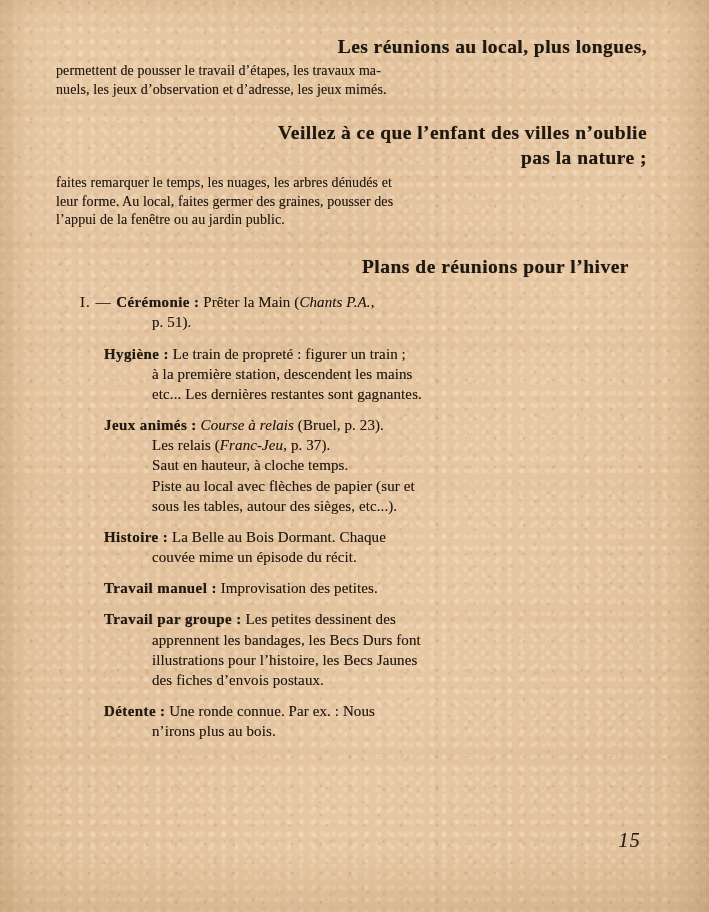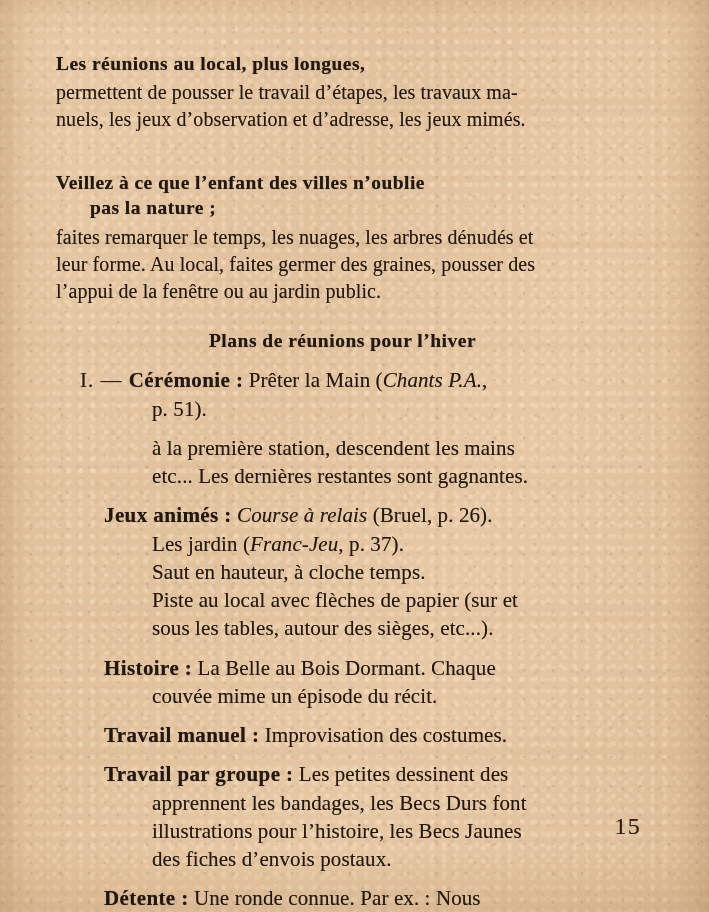--- a/index.html
+++ b/index.html
@@ -88,55 +88,56 @@
     z-index: 2;
     padding: 34px 62px 0 56px;
   }
 
   
   .head {
     font-weight: bold;
     font-size: 19.5px;
     line-height: 1.30;
     letter-spacing: 0.45px;
-    margin: 17px 0 3px 0;
+    margin: 0 0 3px 0;
     text-shadow: 0 0 0.7px rgba(30,20,10,0.55);
+    text-align: right;
   }
   .head .l2 {
     display: block;
     padding-left: 34px;
   }
 
   
   .body-par {
-    font-size: 20px;
+    font-size: 14px;
     line-height: 1.345;
     margin: 0;
     letter-spacing: 0.1px;
     text-align: justify;
     text-shadow: 0 0 0.6px rgba(30,20,10,0.40);
   }
   .body-par .ln { display: block; }
 
   .gap-a { height: 20px; }
 
   
   .plans-title {
-    text-align: center;
+    text-align: right;
     font-weight: bold;
     font-size: 19.5px;
     letter-spacing: 0.5px;
     margin: 26px 0 14px 0;
     padding-right: 18px;
     text-shadow: 0 0 0.7px rgba(30,20,10,0.55);
   }
 
   
   .entry {
-    font-size: 21px;
+    font-size: 15px;
     line-height: 1.345;
     margin: 0 0 11px 0;
     padding-left: 96px;
     text-indent: -48px;
     text-align: justify;
     letter-spacing: 0.1px;
     text-shadow: 0 0 0.6px rgba(30,20,10,0.40);
   }
   .entry.first {
     padding-left: 96px;
@@ -156,26 +157,27 @@
   .it { font-style: italic; }
 
   .roman {
     font-weight: normal;
     letter-spacing: 1px;
   }
 
   .folio {
     position: absolute;
     right: 68px;
-    bottom: 72px;
+    bottom: 60px;
     z-index: 2;
-    font-size: 24px;
+    font-size: 20px;
     letter-spacing: 1.2px;
     color: #2a1e14;
     text-shadow: 0 0 0.6px rgba(30,20,10,0.45);
+    font-style: italic;
   }
 </style>
 </head>
 <body>
 
 <div class="page">
   <div class="content">
 
     <h2 class="head">
       <span>Les réunions au local, plus longues,</span>
@@ -198,36 +200,37 @@
     </p>
 
     <h3 class="plans-title">Plans de réunions pour l’hiver</h3>
 
     <div id="entries">
         <p class="entry first">
           <span class="ln first-line"><span class="roman">I. — </span><span class="lbl">Cérémonie :</span><span> Prêter la Main (</span><span class="it">Chants P.A.</span><span>,</span></span>
           <span class="ln"><span>p. 51).</span></span>
         </p>
         <p class="entry">
+          <span class="ln first-line"><span class="lbl">Hygiène :</span><span> Le train de propreté : figurer un train ;</span></span>
           <span class="ln"><span>à la première station, descendent les mains</span></span>
           <span class="ln"><span>etc... Les dernières restantes sont gagnantes.</span></span>
         </p>
         <p class="entry">
-          <span class="ln first-line"><span class="lbl">Jeux animés :</span><span> </span><span class="it">Course à relais</span><span> (Bruel, p. 26).</span></span>
-          <span class="ln"><span>Les jardin (</span><span class="it">Franc-Jeu</span><span>, p. 37).</span></span>
+          <span class="ln first-line"><span class="lbl">Jeux animés :</span><span> </span><span class="it">Course à relais</span><span> (Bruel, p. 23).</span></span>
+          <span class="ln"><span>Les relais (</span><span class="it">Franc-Jeu</span><span>, p. 37).</span></span>
           <span class="ln"><span>Saut en hauteur, à cloche temps.</span></span>
           <span class="ln"><span>Piste au local avec flèches de papier (sur et</span></span>
           <span class="ln"><span>sous les tables, autour des sièges, etc...).</span></span>
         </p>
         <p class="entry">
           <span class="ln first-line"><span class="lbl">Histoire :</span><span> La Belle au Bois Dormant. Chaque</span></span>
           <span class="ln"><span>couvée mime un épisode du récit.</span></span>
         </p>
         <p class="entry">
-          <span class="ln first-line"><span class="lbl">Travail manuel :</span><span> Improvisation des costumes.</span></span>
+          <span class="ln first-line"><span class="lbl">Travail manuel :</span><span> Improvisation des petites.</span></span>
         </p>
         <p class="entry">
           <span class="ln first-line"><span class="lbl">Travail par groupe :</span><span> Les petites dessinent des</span></span>
           <span class="ln"><span>apprennent les bandages, les Becs Durs font</span></span>
           <span class="ln"><span>illustrations pour l’histoire, les Becs Jaunes</span></span>
           <span class="ln"><span>des fiches d’envois postaux.</span></span>
         </p>
         <p class="entry">
           <span class="ln first-line"><span class="lbl">Détente :</span><span> Une ronde connue. Par ex. : Nous</span></span>
           <span class="ln"><span>n’irons plus au bois.</span></span>

